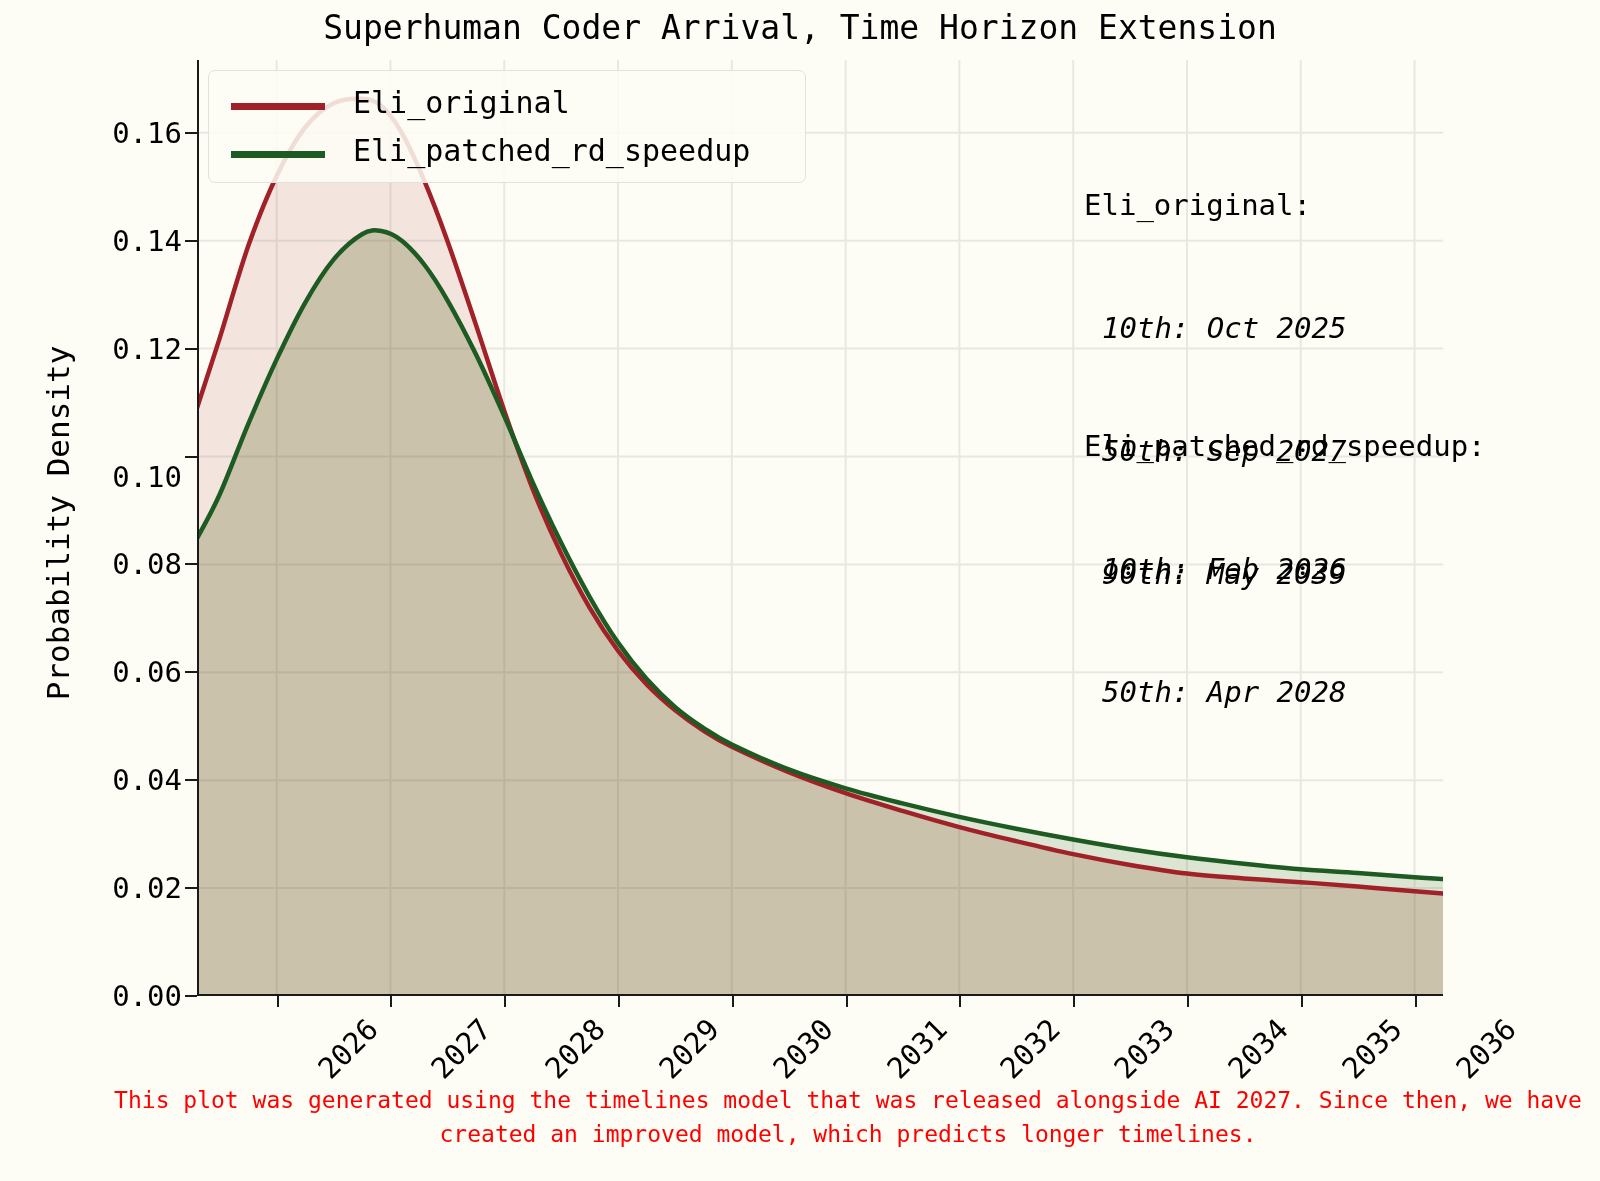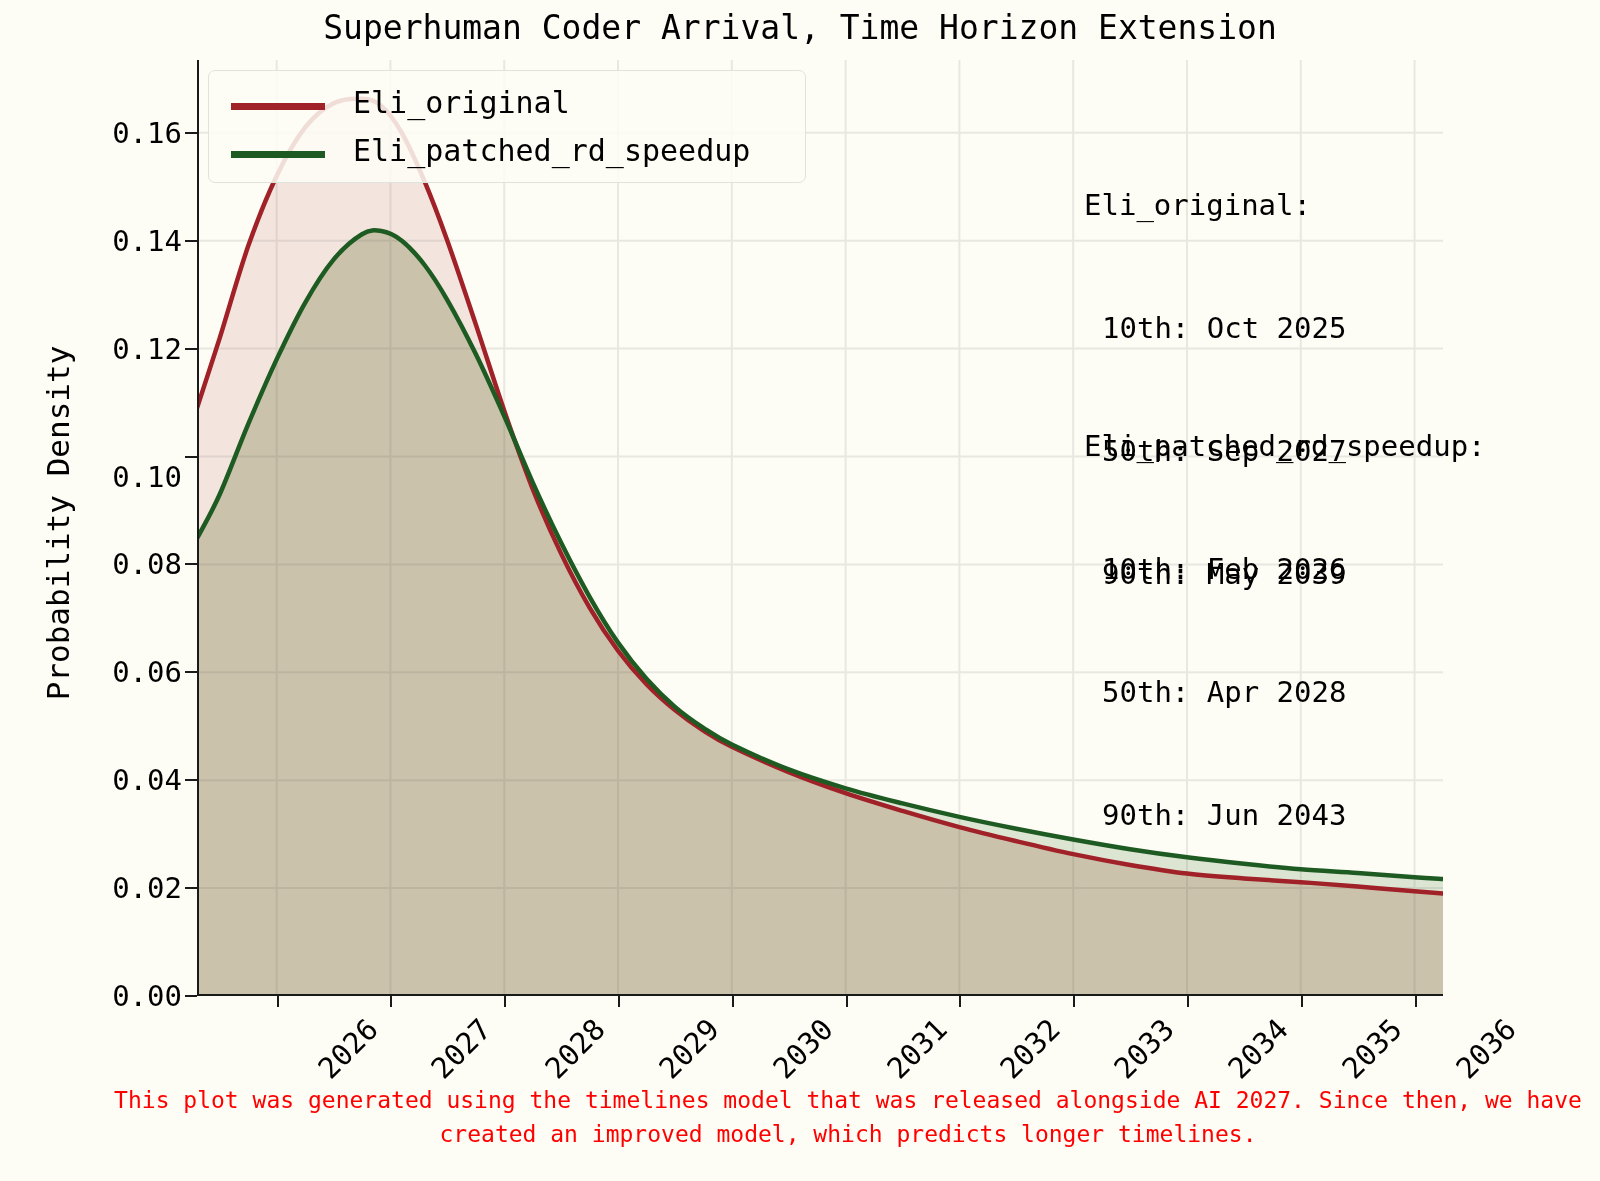--- a/index.html
+++ b/index.html
@@ -136,21 +136,21 @@
     position: absolute;
     font-size: 29px;
     line-height: 41px;
     color: #000;
     white-space: pre;
     margin-left: 36px;
   }
   #anno-1 { left: 1048px; top: 103px; }
   #anno-2 { left: 1048px; top: 344px; }
   .anno-head { display: block; }
-  .anno-line { display: block; padding-left: 18px; }
+  .anno-line { display: block; padding-left: 18px; font-style: italic; }
   
   #footer {
     position: absolute;
     left: 0;
     top: 1083px;
     width: 1600px;
     text-align: center;
     color: #FF0000;
     font-size: 23px;
     line-height: 34px;
@@ -217,21 +217,20 @@
     <span class="anno-head">Eli_original:</span>
     <span class="anno-line">10th: Oct 2025</span>
     <span class="anno-line">50th: Sep 2027</span>
     <span class="anno-line">90th: May 2039</span>
   </div>
 
   <div class="anno-block" id="anno-2">
     <span class="anno-head">Eli_patched_rd_speedup:</span>
     <span class="anno-line">10th: Feb 2026</span>
     <span class="anno-line">50th: Apr 2028</span>
-    <span class="anno-line">90th: Jun 2043</span>
   </div>
 
   <div id="footer">
     <span class="footer-line">This plot was generated using the timelines model that was released alongside AI 2027. Since then, we have</span>
     <span class="footer-line">created an improved model, which predicts longer timelines.</span>
   </div>
 
 <div class="ytick-mark" style="top: 996px;"></div>
     <div class="ytick-label" style="top: 996px;">0.00</div>
     <div class="ytick-mark" style="top: 888.104px;"></div>

